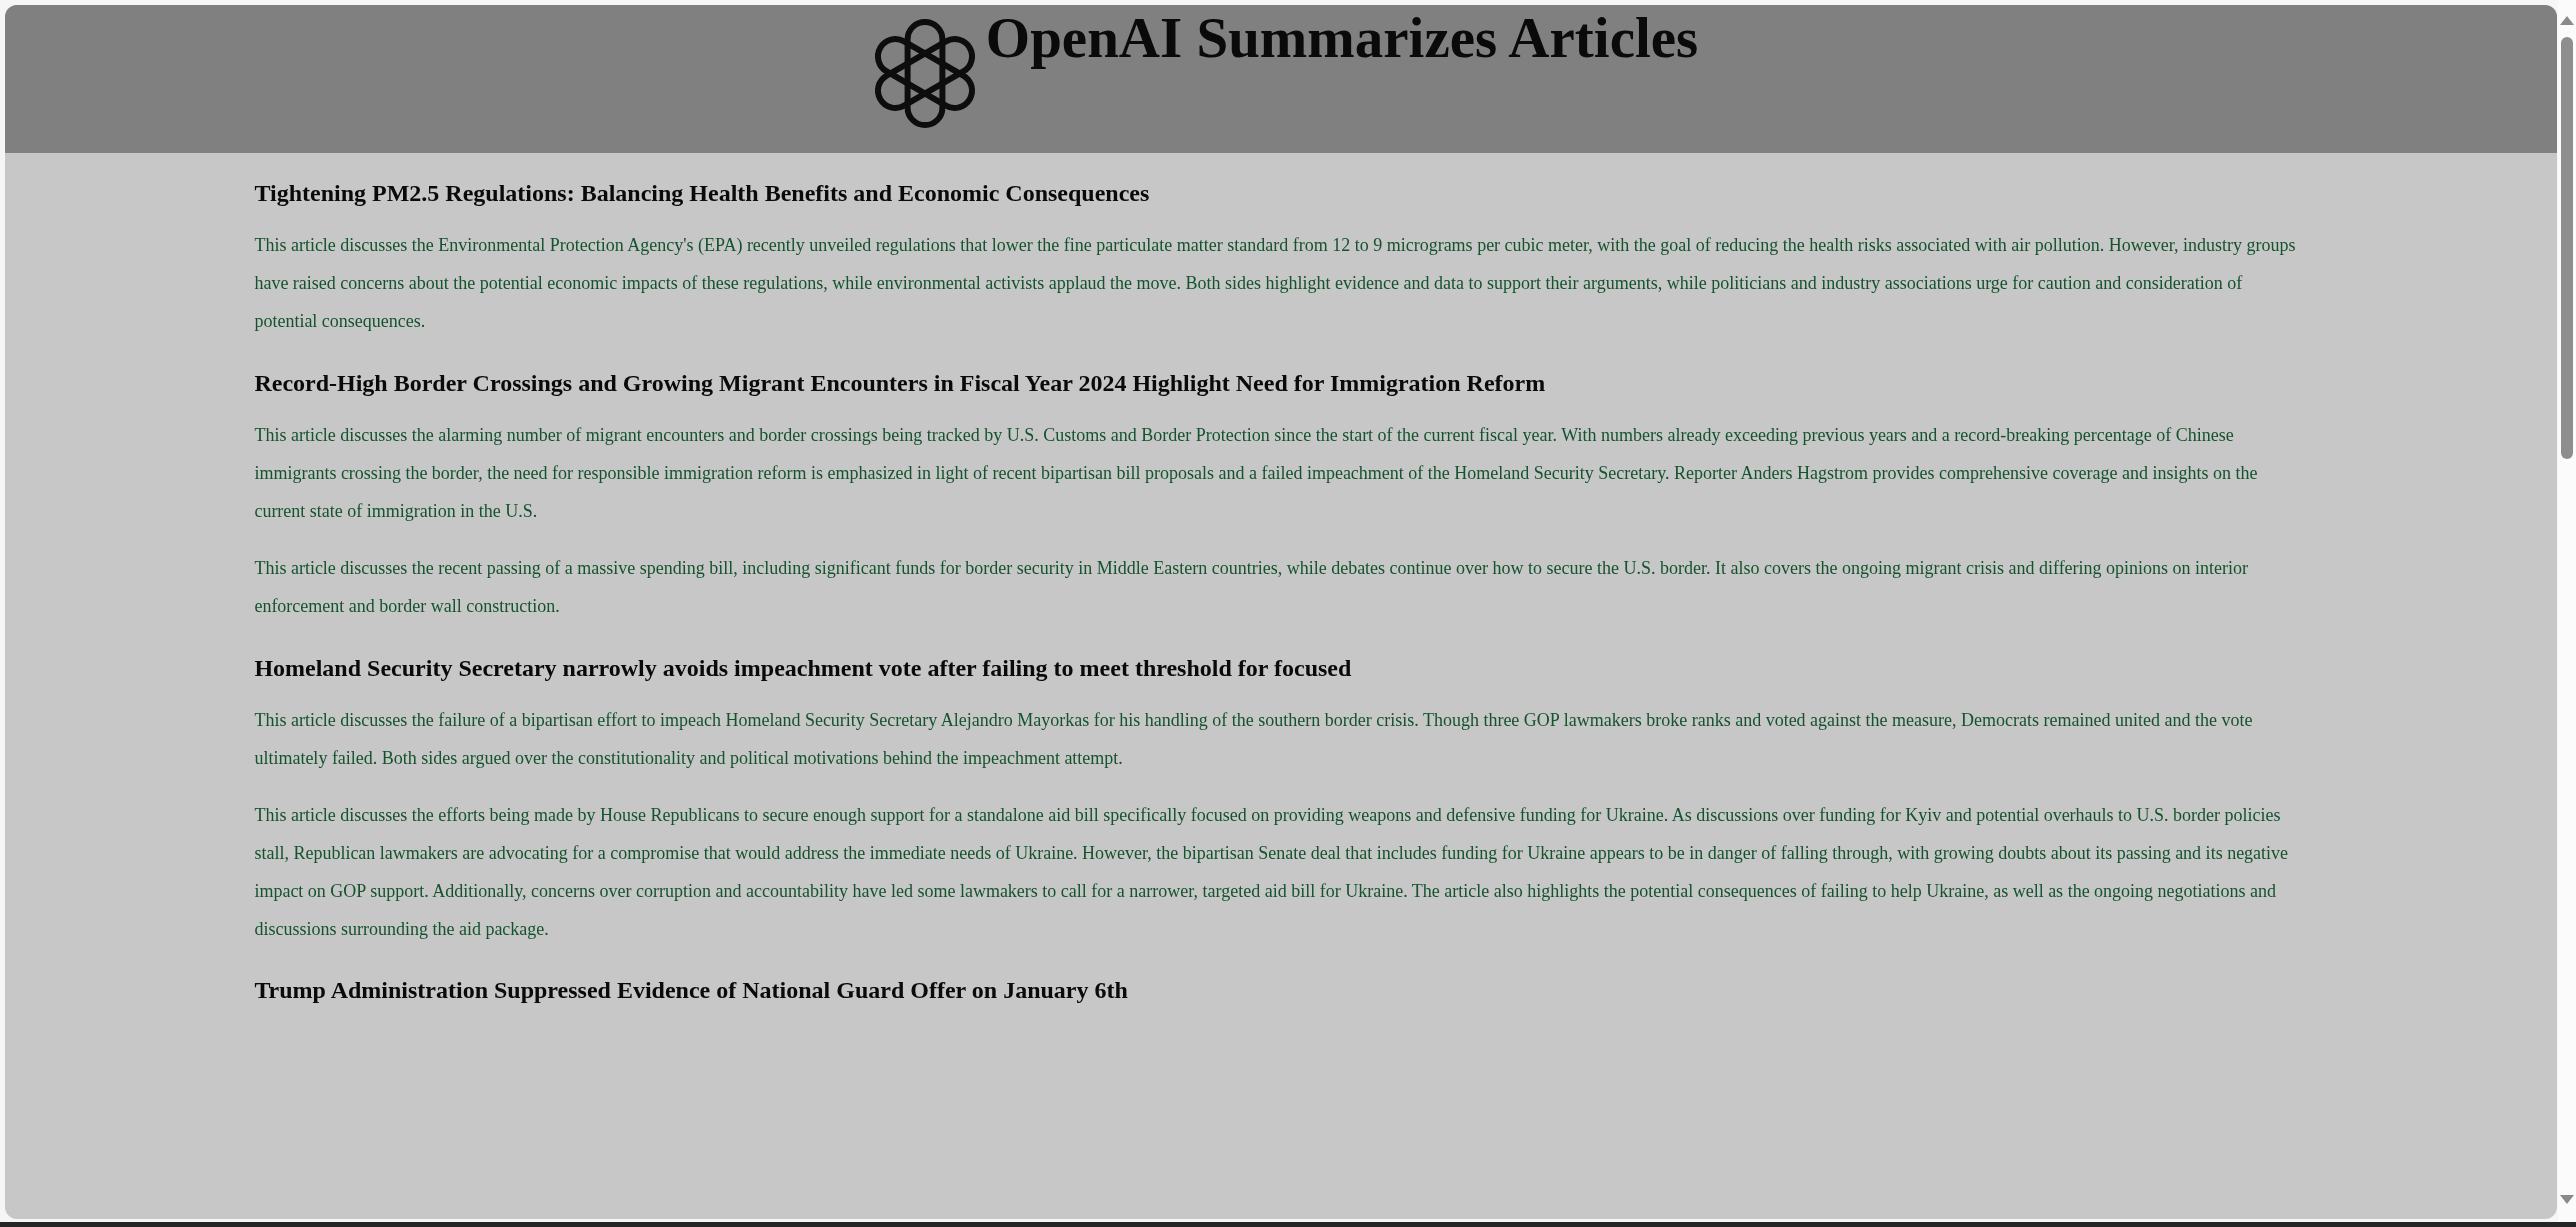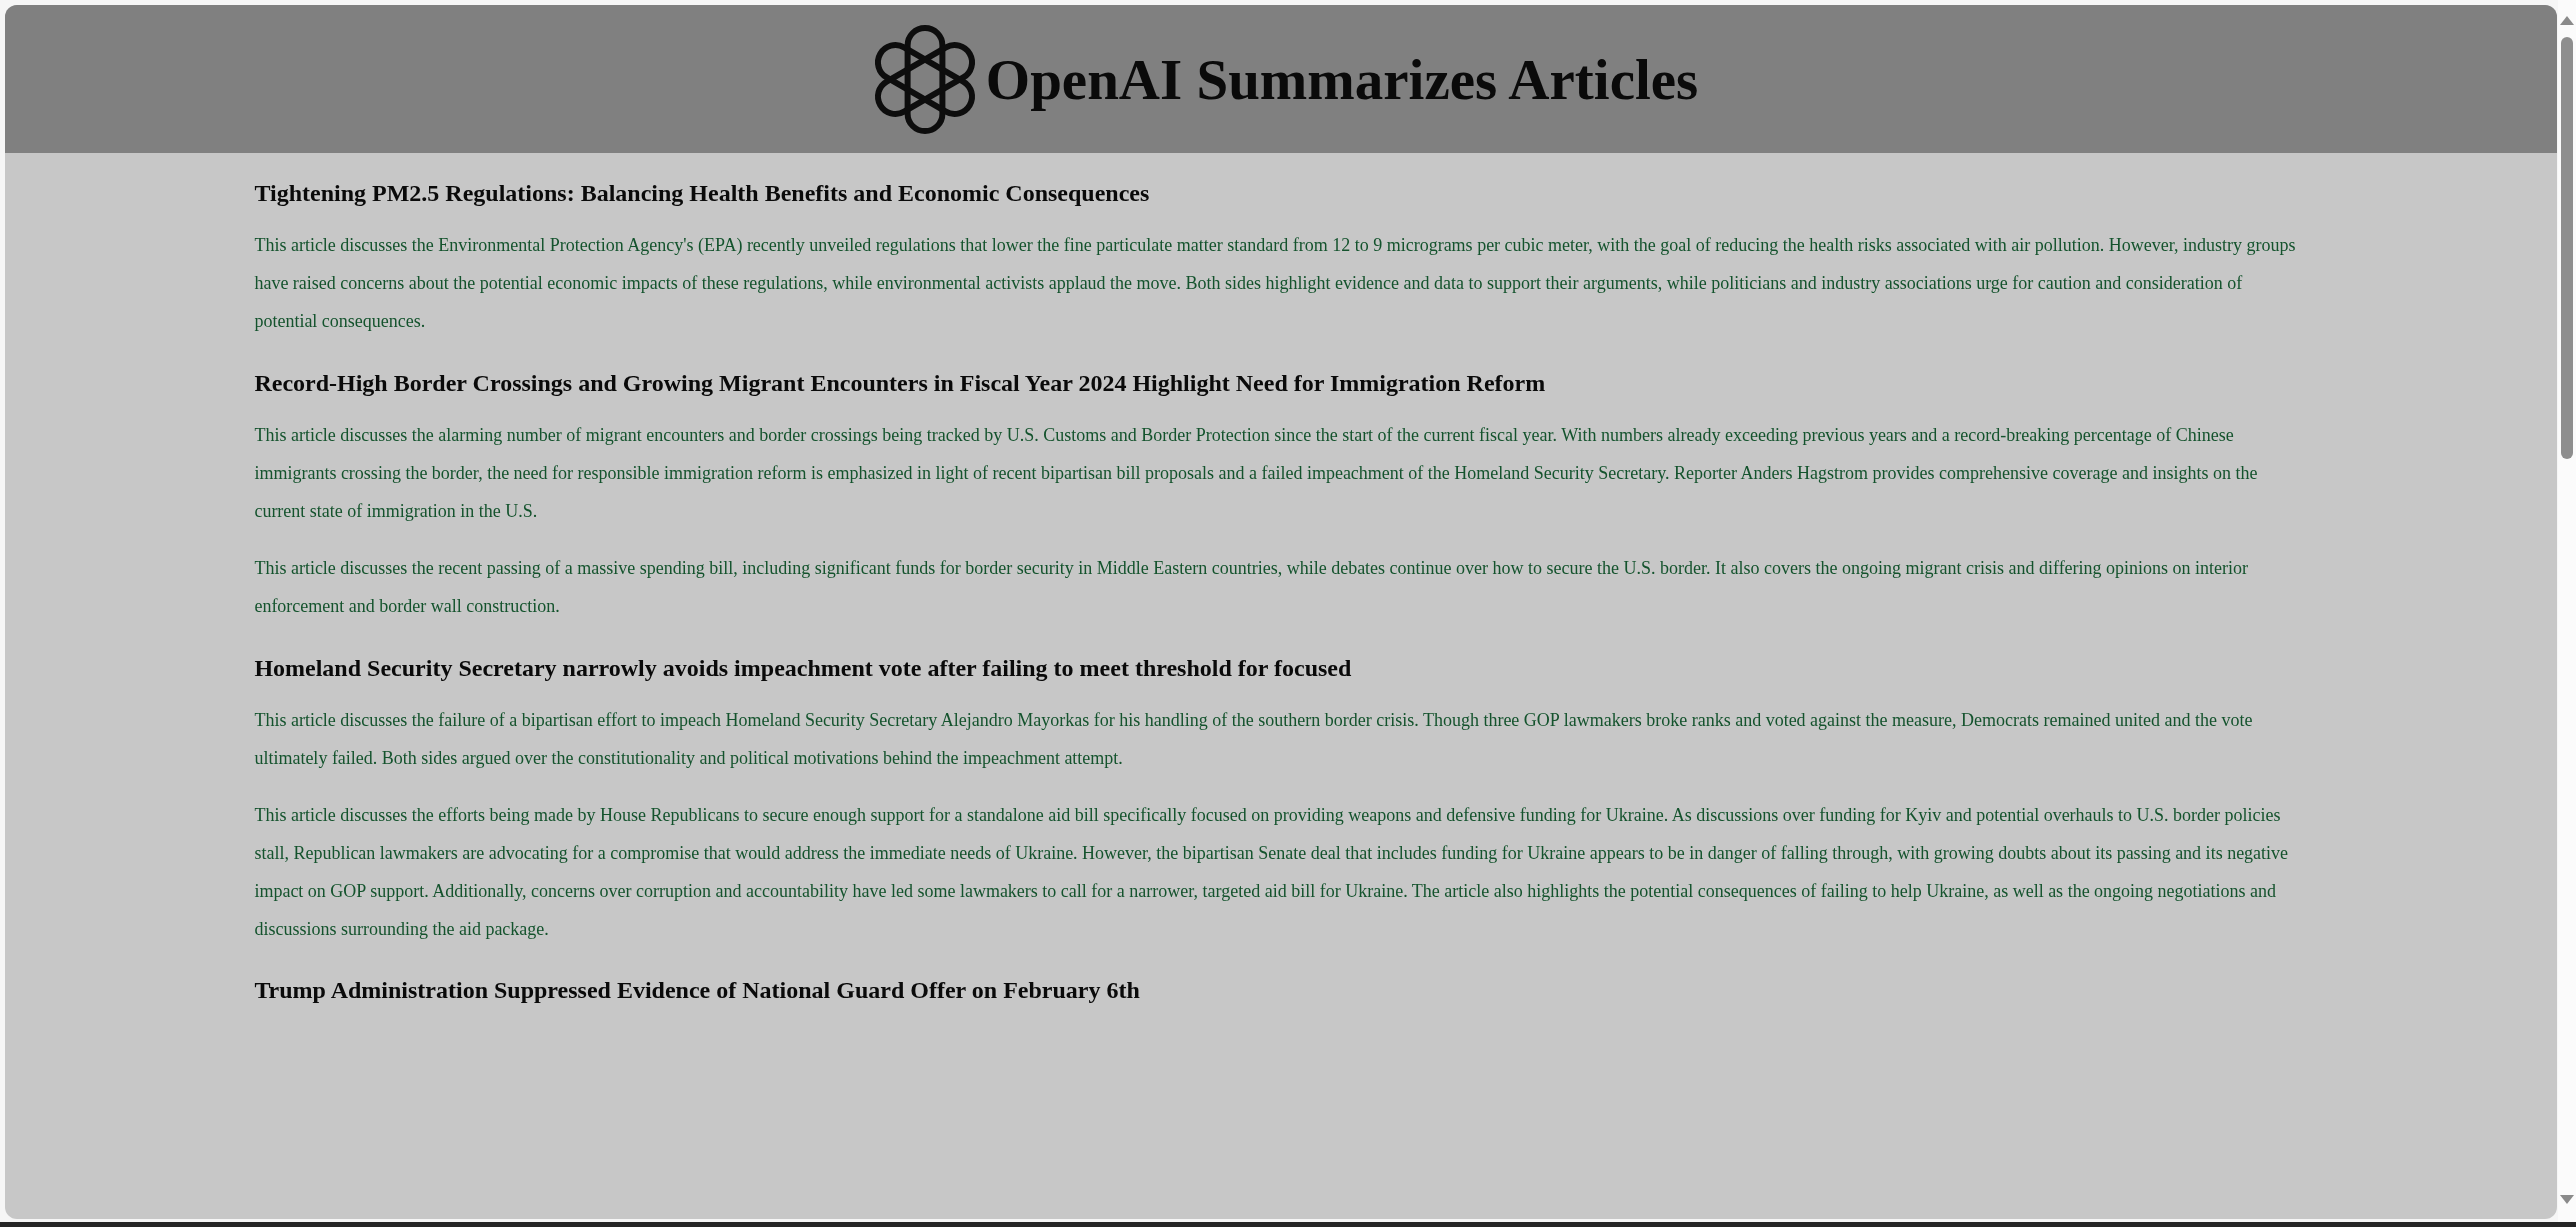--- a/index.html
+++ b/index.html
@@ -18,21 +18,20 @@
     width: 2552px;
     height: 1214px;
     border-radius: 12px;
     overflow: hidden;
     background: #c7c7c7;
   }
   .header {
     height: 148px;
     background: #808080;
     display: flex;
-    align-items: center;
     justify-content: center;
   }
   .logo-wrap {
     width: 120px;
     height: 137px;
     margin-right: 1.3px;
     flex: 0 0 auto;
   }
   .logo-wrap svg { width: 100%; height: 100%; }
   .page-title {
@@ -134,21 +133,21 @@
       <p>This article discusses the recent passing of a massive spending bill, including significant funds for border security in Middle Eastern countries, while debates continue over how to secure the U.S. border. It also covers the ongoing migrant crisis and differing opinions on interior enforcement and border wall construction.</p>
     </div>
     <div class="article">
       <h3>Homeland Security Secretary narrowly avoids impeachment vote after failing to meet threshold for focused</h3>
       <p>This article discusses the failure of a bipartisan effort to impeach Homeland Security Secretary Alejandro Mayorkas for his handling of the southern border crisis. Though three GOP lawmakers broke ranks and voted against the measure, Democrats remained united and the vote ultimately failed. Both sides argued over the constitutionality and political motivations behind the impeachment attempt.</p>
     </div>
     <div class="article">
       <p>This article discusses the efforts being made by House Republicans to secure enough support for a standalone aid bill specifically focused on providing weapons and defensive funding for Ukraine. As discussions over funding for Kyiv and potential overhauls to U.S. border policies stall, Republican lawmakers are advocating for a compromise that would address the immediate needs of Ukraine. However, the bipartisan Senate deal that includes funding for Ukraine appears to be in danger of falling through, with growing doubts about its passing and its negative impact on GOP support. Additionally, concerns over corruption and accountability have led some lawmakers to call for a narrower, targeted aid bill for Ukraine. The article also highlights the potential consequences of failing to help Ukraine, as well as the ongoing negotiations and discussions surrounding the aid package.</p>
     </div>
     <div class="article">
-      <h3>Trump Administration Suppressed Evidence of National Guard Offer on February 6th</h3>
+      <h3>Trump Administration Suppressed Evidence of National Guard Offer on January 6th</h3>
     </div>
   </div>
 </div>
 
 <div class="scrollbar">
   <div class="scroll-arrow up"></div>
   <div class="scroll-thumb"></div>
   <div class="scroll-arrow down"></div>
 </div>
 

